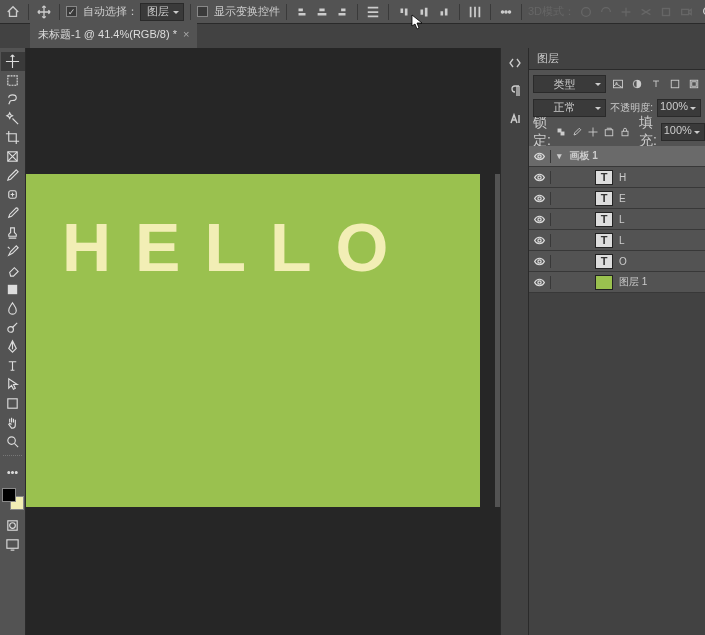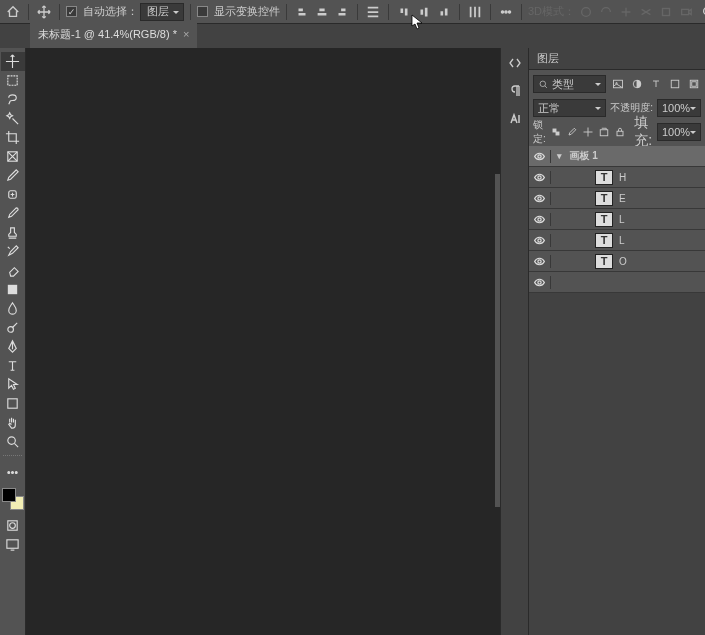--- a/index.html
+++ b/index.html
@@ -48,21 +48,21 @@
 .vstrip { width: 28px; background: #424242; border-left: 1px solid #2a2a2a; display: flex; flex-direction: column; align-items: center; padding-top: 4px; gap: 6px; }
 .vstrip .vico { width: 22px; height: 22px; display: flex; align-items: center; justify-content: center; cursor: pointer; }
 .vstrip svg { width: 16px; height: 16px; stroke: #ccc; fill: none; stroke-width: 1.3; }
 
 
 .layers { width: 177px; background: #535353; border-left: 1px solid #2a2a2a; display: flex; flex-direction: column; }
 .phead { height: 22px; background: #424242; display: flex; align-items: center; padding: 3px 8px; font-size: 11px; border-bottom: 1px solid #2a2a2a; }
 .pbody { padding: 4px; display: flex; flex-direction: column; gap: 4px; }
 .prow { display: flex; align-items: center; gap: 4px; height: 20px; }
 .prow .fld { background: #3a3a3a; border: 1px solid #2a2a2a; height: 18px; display: flex; align-items: center; padding: 0 4px; position: relative; }
-.prow .fld.dd2 { padding-right: 14px; }
+.prow .fld.dd2 { padding-right: 14px; flex-direction: column; }
 .prow .fld.dd2::after { content: ""; position: absolute; right: 4px; top: 7px; border: 3px solid transparent; border-top-color: #ccc; }
 .pico { width: 15px; height: 15px; display: flex; align-items: center; justify-content: center; }
 .pico svg { width: 12px; height: 12px; stroke: #ccc; fill: none; stroke-width: 1.2; }
 
 .ltree { flex: 1; background: #424242; overflow-y: auto; }
 .lrow { display: flex; align-items: center; height: 21px; border-bottom: 1px solid #383838; background: #535353; }
 .lrow.art { background: #6a6a6a; font-weight: bold; }
 .leye { width: 22px; display: flex; align-items: center; justify-content: center; border-right: 1px solid #383838; }
 .leye svg { width: 13px; height: 13px; stroke: #ddd; fill: none; stroke-width: 1.5; }
 .lpad { width: 22px; border-right: 1px solid #383838; }
@@ -333,20 +333,23 @@
       </div>
     <div class="tool">
         <svg viewBox="0 0 16 16">
           <rect x="2" y="3" width="12" height="9"></rect>
           <path d="M6 14h4"></path>
         </svg>
       </div>
   </div>
 
   <div class="canvwrap">
+    <div class="canvas" id="cv" style="background: rgb(154, 193, 79);">
+      <div class="ctext" id="cvtxt" style="color: rgb(242, 238, 181);">HELLO</div>
+    </div>
     <div class="cscroll"></div>
   </div>
 
   <div class="vstrip">
     <div class="vico">
         <svg viewBox="0 0 16 16">
           <path d="M6 4l-3 4 3 4M10 4l3 4-3 4"></path>
         </svg>
       </div>
     <div class="vico">
@@ -407,21 +410,21 @@
       <div class="prow">
         <div class="fld dd2" style="flex:1">
             <span>正常</span>
           </div>
         <span style="font-size:10px">不透明度:</span>
         <div class="fld dd2" style="width:44px">
             <span>100%</span>
           </div>
       </div>
       <div class="prow">
-        <span style="font-size:10px">锁定:</span>
+        <span style="font-size:14px">锁定:</span>
         <div class="pico">
             <svg viewBox="0 0 16 16">
               <rect x="4" y="4" width="4" height="4" fill="#ccc"></rect>
               <rect x="8" y="8" width="4" height="4" fill="#ccc"></rect>
             </svg>
           </div>
         <div class="pico">
             <svg viewBox="0 0 16 16">
               <path d="M11 3L5 9l-1 3 3-1 6-6z"></path>
             </svg>
@@ -529,20 +532,24 @@
           </div>
         </div>
         <div class="lrow">
           <div class="leye">
             <svg viewBox="0 0 16 16">
               <path d="M2 8s2-4 6-4 6 4 6 4-2 4-6 4-6-4-6-4z"></path>
               <circle cx="8" cy="8" r="2"></circle>
             </svg>
           </div>
           <div class="lpad"></div>
+          <div class="lind i2">
+            <div class="lthumb" style="background:#9ac14f"></div>
+            <span class="lname">图层 1</span>
+          </div>
         </div>
       </div>
   </div>
 </div>
 
 <div class="cursor" id="cursor" style="left: 411px; top: 14px;">
   <svg viewBox="0 0 12 16">
       <path d="M1 1l0 11 3-2 2 5 2-1-2-5 5 0z" fill="#fff" stroke="#000" stroke-width="0.8"></path>
     </svg>
 </div>

